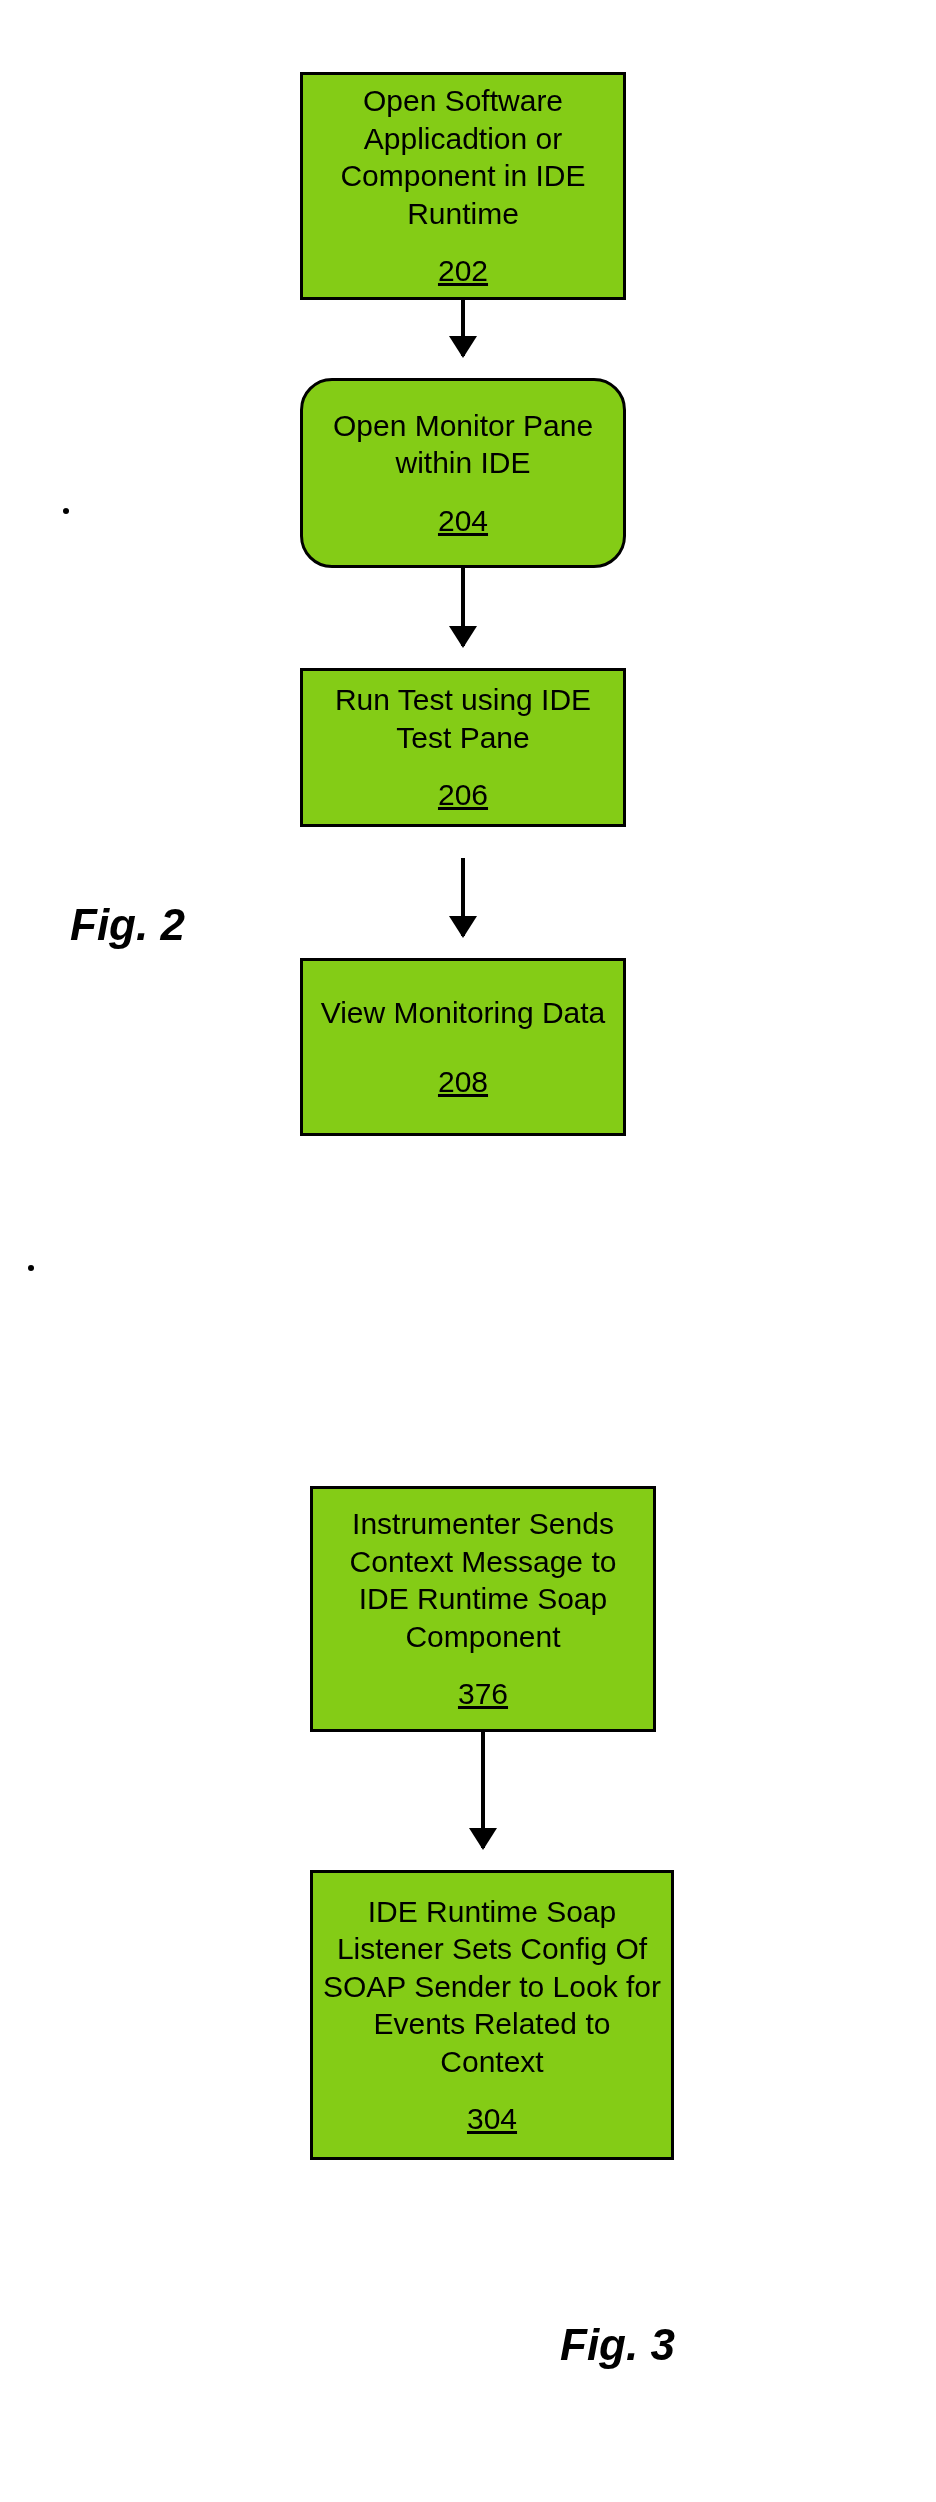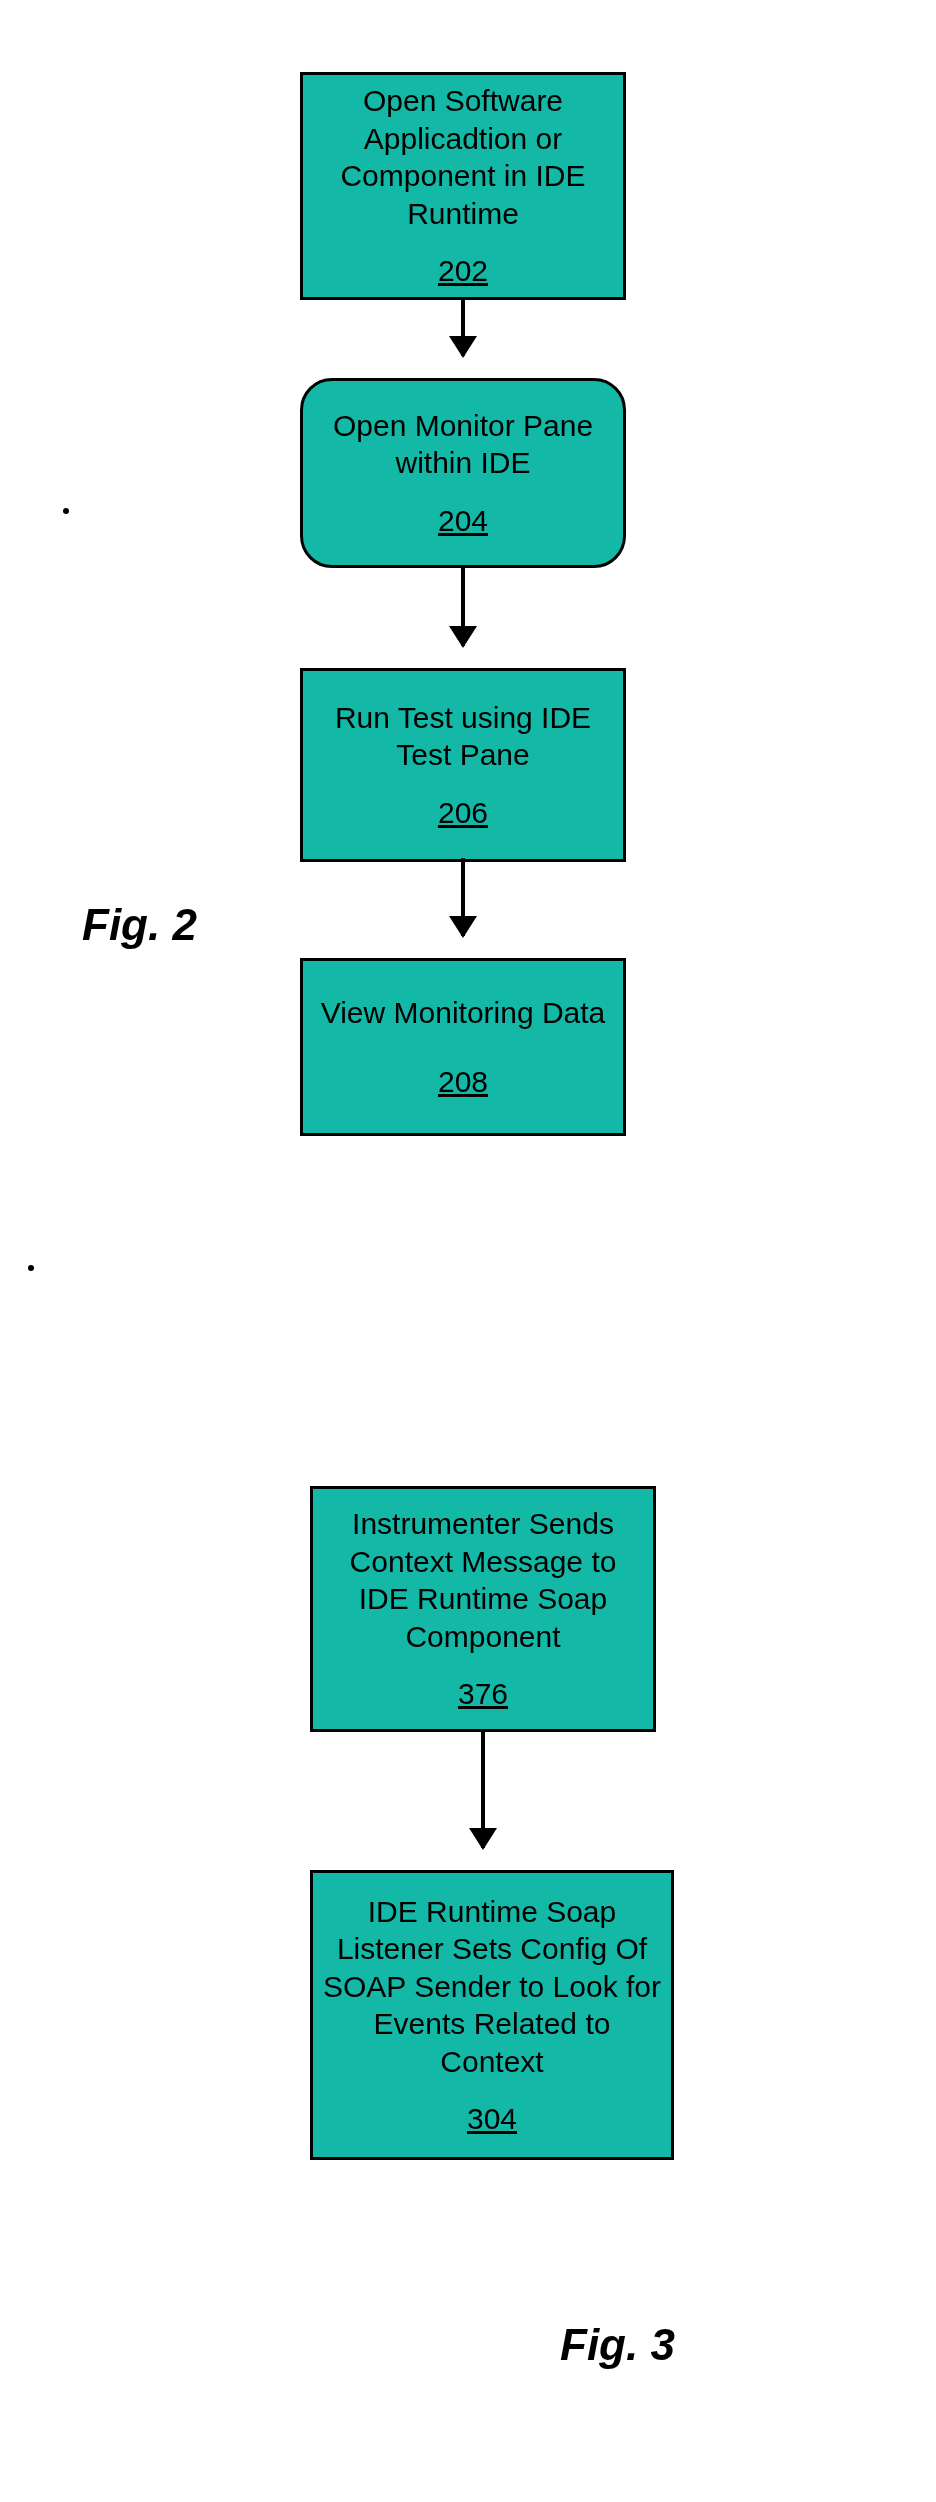--- a/index.html
+++ b/index.html
@@ -10,21 +10,21 @@
     width: 936px;
   }
   .canvas {
     position: relative;
     width: 936px;
     height: 2502px;
   }
   .box {
     position: absolute;
     border: 3px solid #000;
-    background: #14b8a6;
+    background: #84cc16;
     text-align: center;
     display: flex;
     flex-direction: column;
     align-items: center;
     justify-content: center;
     padding: 12px 10px;
     box-sizing: border-box;
     font-size: 30px;
     line-height: 1.25;
   }
@@ -75,28 +75,28 @@
 
   <div class="arrow" style="left:461px; top:300px; height:56px;"></div>
 
   <div class="box" style="left:300px; top:378px; width:326px; height:190px;border-radius:32px;">
     <span>Open Monitor Pane within IDE</span>
     <span class="ref">204</span>
   </div>
 
   <div class="arrow" style="left:461px; top:568px; height:78px;"></div>
 
-  <div class="box" style="left:300px; top:668px; width:326px; height:194px;">
+  <div class="box" style="left:300px; top:668px; width:326px; height:159px;">
     <span>Run Test using IDE Test Pane</span>
     <span class="ref">206</span>
   </div>
 
   <div class="arrow" style="left:461px; top:858px; height:78px;"></div>
 
-  <div class="fig-label" style="left:82px; top:900px;font-style:italic;">Fig. 2</div>
+  <div class="fig-label" style="left:70px; top:900px;font-style:italic;">Fig. 2</div>
 
   <div class="box" style="left:300px; top:958px; width:326px; height:178px;gap:12px;">
     <span>View Monitoring Data</span>
     <span class="ref">208</span>
   </div>
 
   <div class="dot" style="left:63px; top:508px;"></div>
   <div class="dot" style="left:28px; top:1265px;"></div>
 
   <div class="box" style="left:310px; top:1486px; width:346px; height:246px;">

